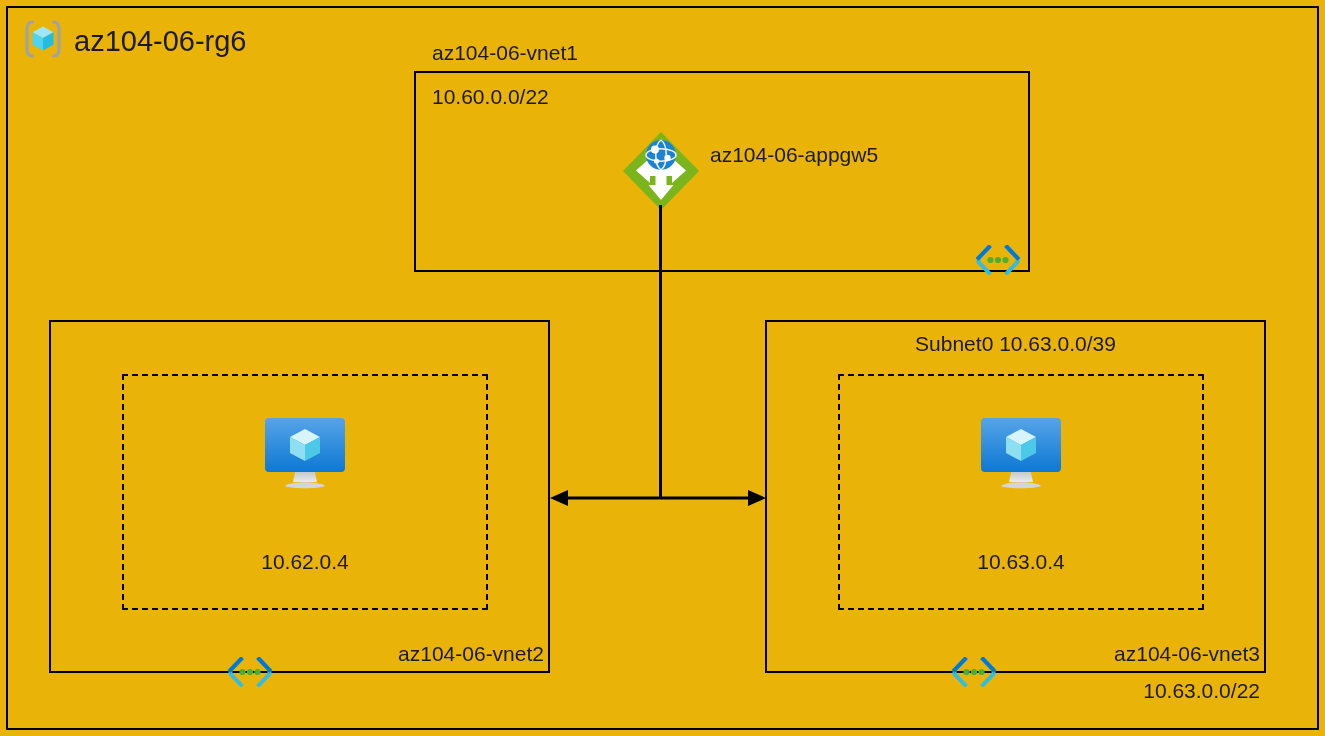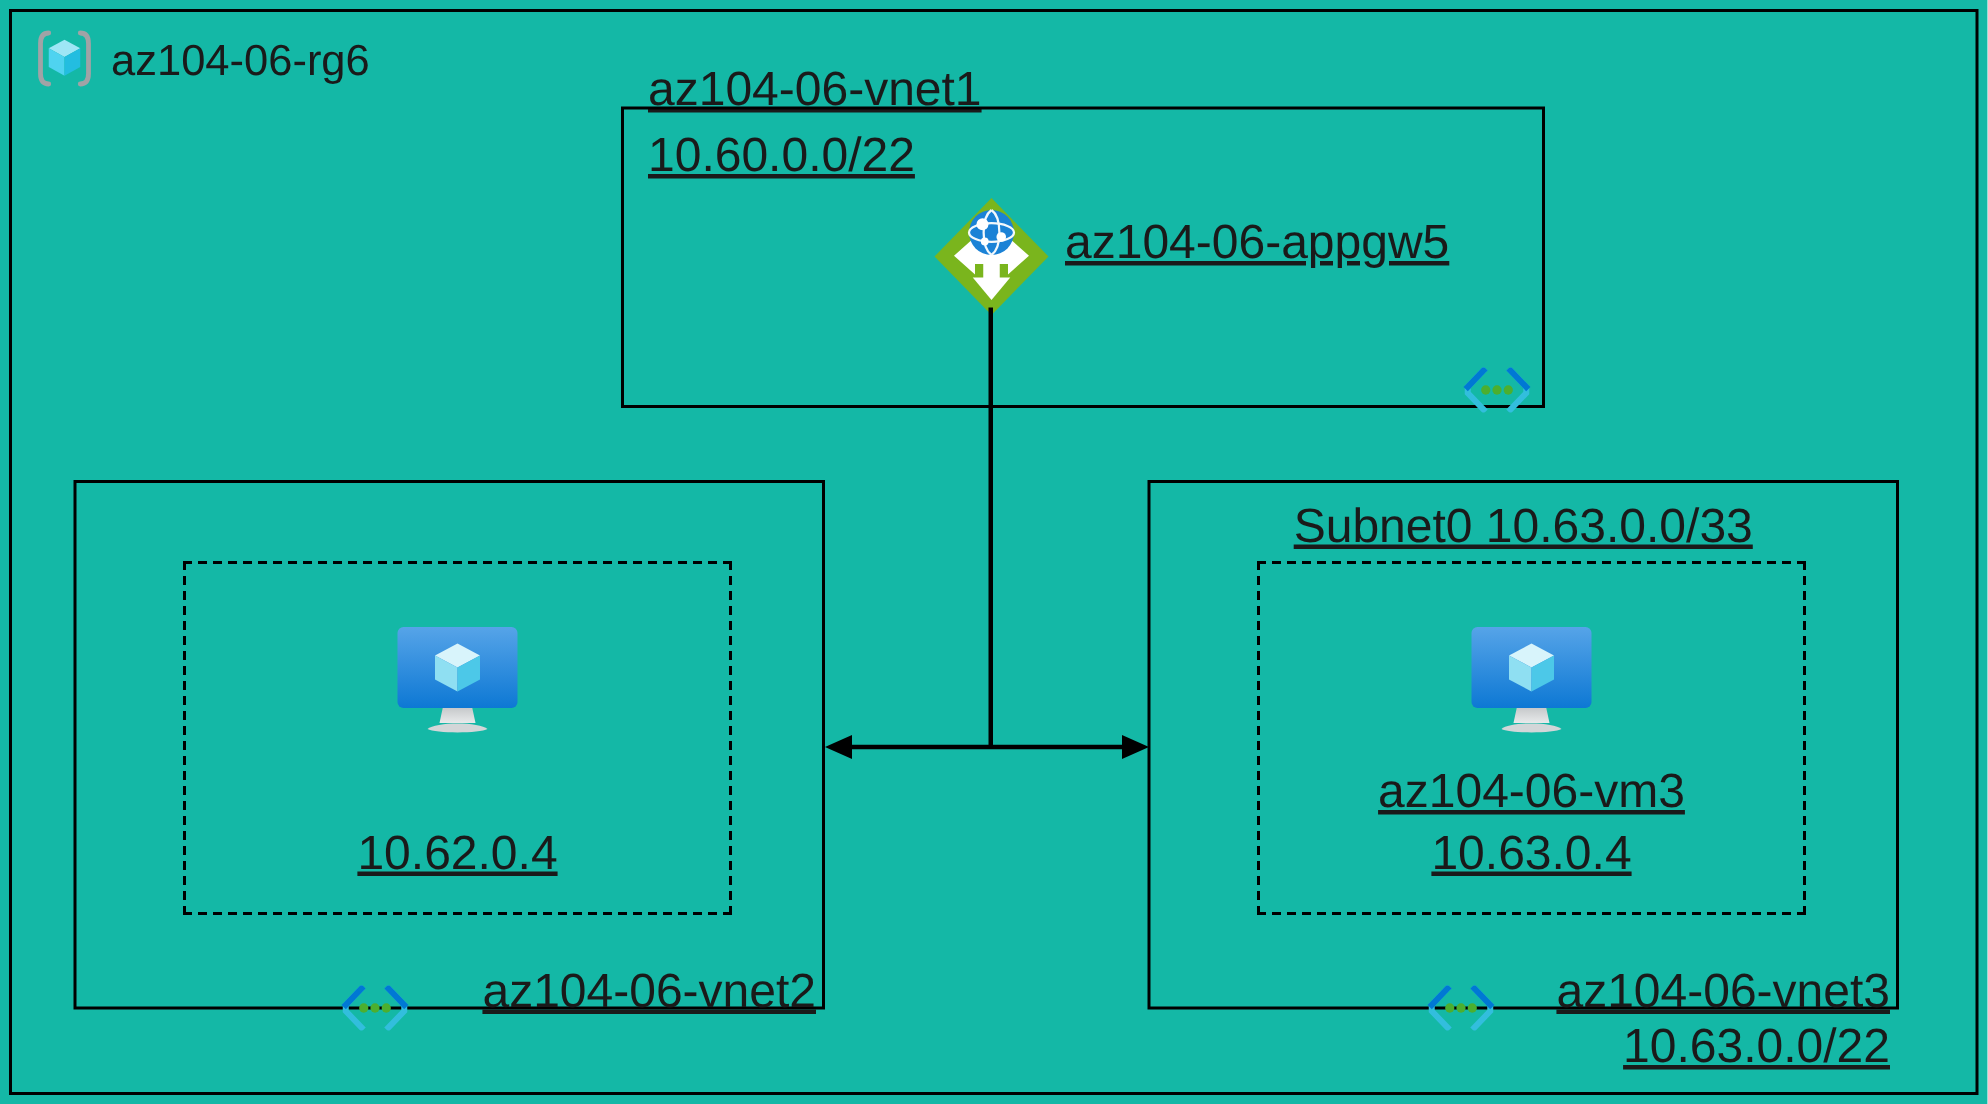--- a/index.html
+++ b/index.html
@@ -8,21 +8,21 @@
     background: #ffffff;
   }
   body {
     font-family: "Liberation Sans", sans-serif;
     -webkit-font-smoothing: antialiased;
   }
   #canvas {
     position: relative;
     width: 1325px;
     height: 736px;
-    background: #14b8a6;
+    background: #eab308;
     overflow: hidden;
   }
 
   
   .rg-frame {
     position: absolute;
     left: 6px;
     top: 6px;
     width: 1313px;
     height: 724px;
@@ -57,25 +57,24 @@
   .box-dashed {
     position: absolute;
     border: 2px dashed #000000;
     box-sizing: border-box;
     background: transparent;
   }
 
   
   .lbl {
     position: absolute;
-    font-size: 32px;
+    font-size: 21px;
     color: #1a1a1a;
     line-height: 1.22;
     white-space: nowrap;
-    text-decoration: underline;
   }
   .lbl.center {
     text-align: center;
   }
   .lbl.right {
     text-align: right;
   }
 
   
   .vline {
@@ -224,21 +223,21 @@
       <circle cx="15.5" cy="15" r="3.1" fill="#4caf2f"></circle>
       <circle cx="23" cy="15" r="3.1" fill="#4caf2f"></circle>
       <circle cx="30.5" cy="15" r="3.1" fill="#4caf2f"></circle>
     </svg>
   </span>
 
   <div class="lbl right" style="left:230px; top:641px; width:314px;">az104-06-vnet2</div>
 
   <div class="box" style="left:765px; top:320px; width:501px; height:353px;"></div>
 
-  <div class="lbl center" style="left:765px; top:331px; width:501px;">Subnet0 10.63.0.0/33</div>
+  <div class="lbl center" style="left:765px; top:331px; width:501px;">Subnet0 10.63.0.0/39</div>
 
   <div class="box-dashed" style="left:838px; top:374px; width:366px; height:236px;"></div>
 
   <span class="icon" style="left:974px; top:412px;">
     <svg width="94" height="82" viewBox="0 0 94 82">
       <defs>
         <linearGradient id="vmScreen3" x1="0" y1="0" x2="0" y2="1">
           <stop offset="0%" stop-color="#56a4e8"></stop>
           <stop offset="100%" stop-color="#0d78d4"></stop>
         </linearGradient>
@@ -251,21 +250,20 @@
       <path d="M27 74 C32 69 62 69 67 74 C62 77 32 77 27 74 Z" fill="#d3d6d8"></path>
       <rect x="7" y="6" width="80" height="54" rx="4" fill="url(#vmScreen3)"></rect>
       <g transform="translate(47,33)">
         <path d="M0 -16 L15 -8 L0 0 L-15 -8 Z" fill="#d8f4fb"></path>
         <path d="M-15 -8 L0 0 L0 16 L-15 8 Z" fill="#8fdff2"></path>
         <path d="M15 -8 L0 0 L0 16 L15 8 Z" fill="#4cc8e8"></path>
       </g>
     </svg>
   </span>
 
-  <div class="lbl center" style="left:838px; top:508px; width:366px;">az104-06-vm3</div>
   <div class="lbl center" style="left:838px; top:549px; width:366px;text-align:center;">10.63.0.4</div>
 
   <span class="icon" style="left:951px; top:657px;">
     <svg width="46" height="30" viewBox="0 0 46 30">
       <path d="M14 2 L3.5 13 L3.5 17 L14 28" fill="none" stroke="#32bedd" stroke-width="4" stroke-linecap="square"></path>
       <path d="M14 2 L3.5 13" fill="none" stroke="#0078d4" stroke-width="4" stroke-linecap="square"></path>
       <path d="M32 2 L42.5 13 L42.5 17 L32 28" fill="none" stroke="#32bedd" stroke-width="4" stroke-linecap="square"></path>
       <path d="M32 2 L42.5 13" fill="none" stroke="#0078d4" stroke-width="4" stroke-linecap="square"></path>
       <circle cx="15.5" cy="15" r="3.1" fill="#4caf2f"></circle>
       <circle cx="23" cy="15" r="3.1" fill="#4caf2f"></circle>

